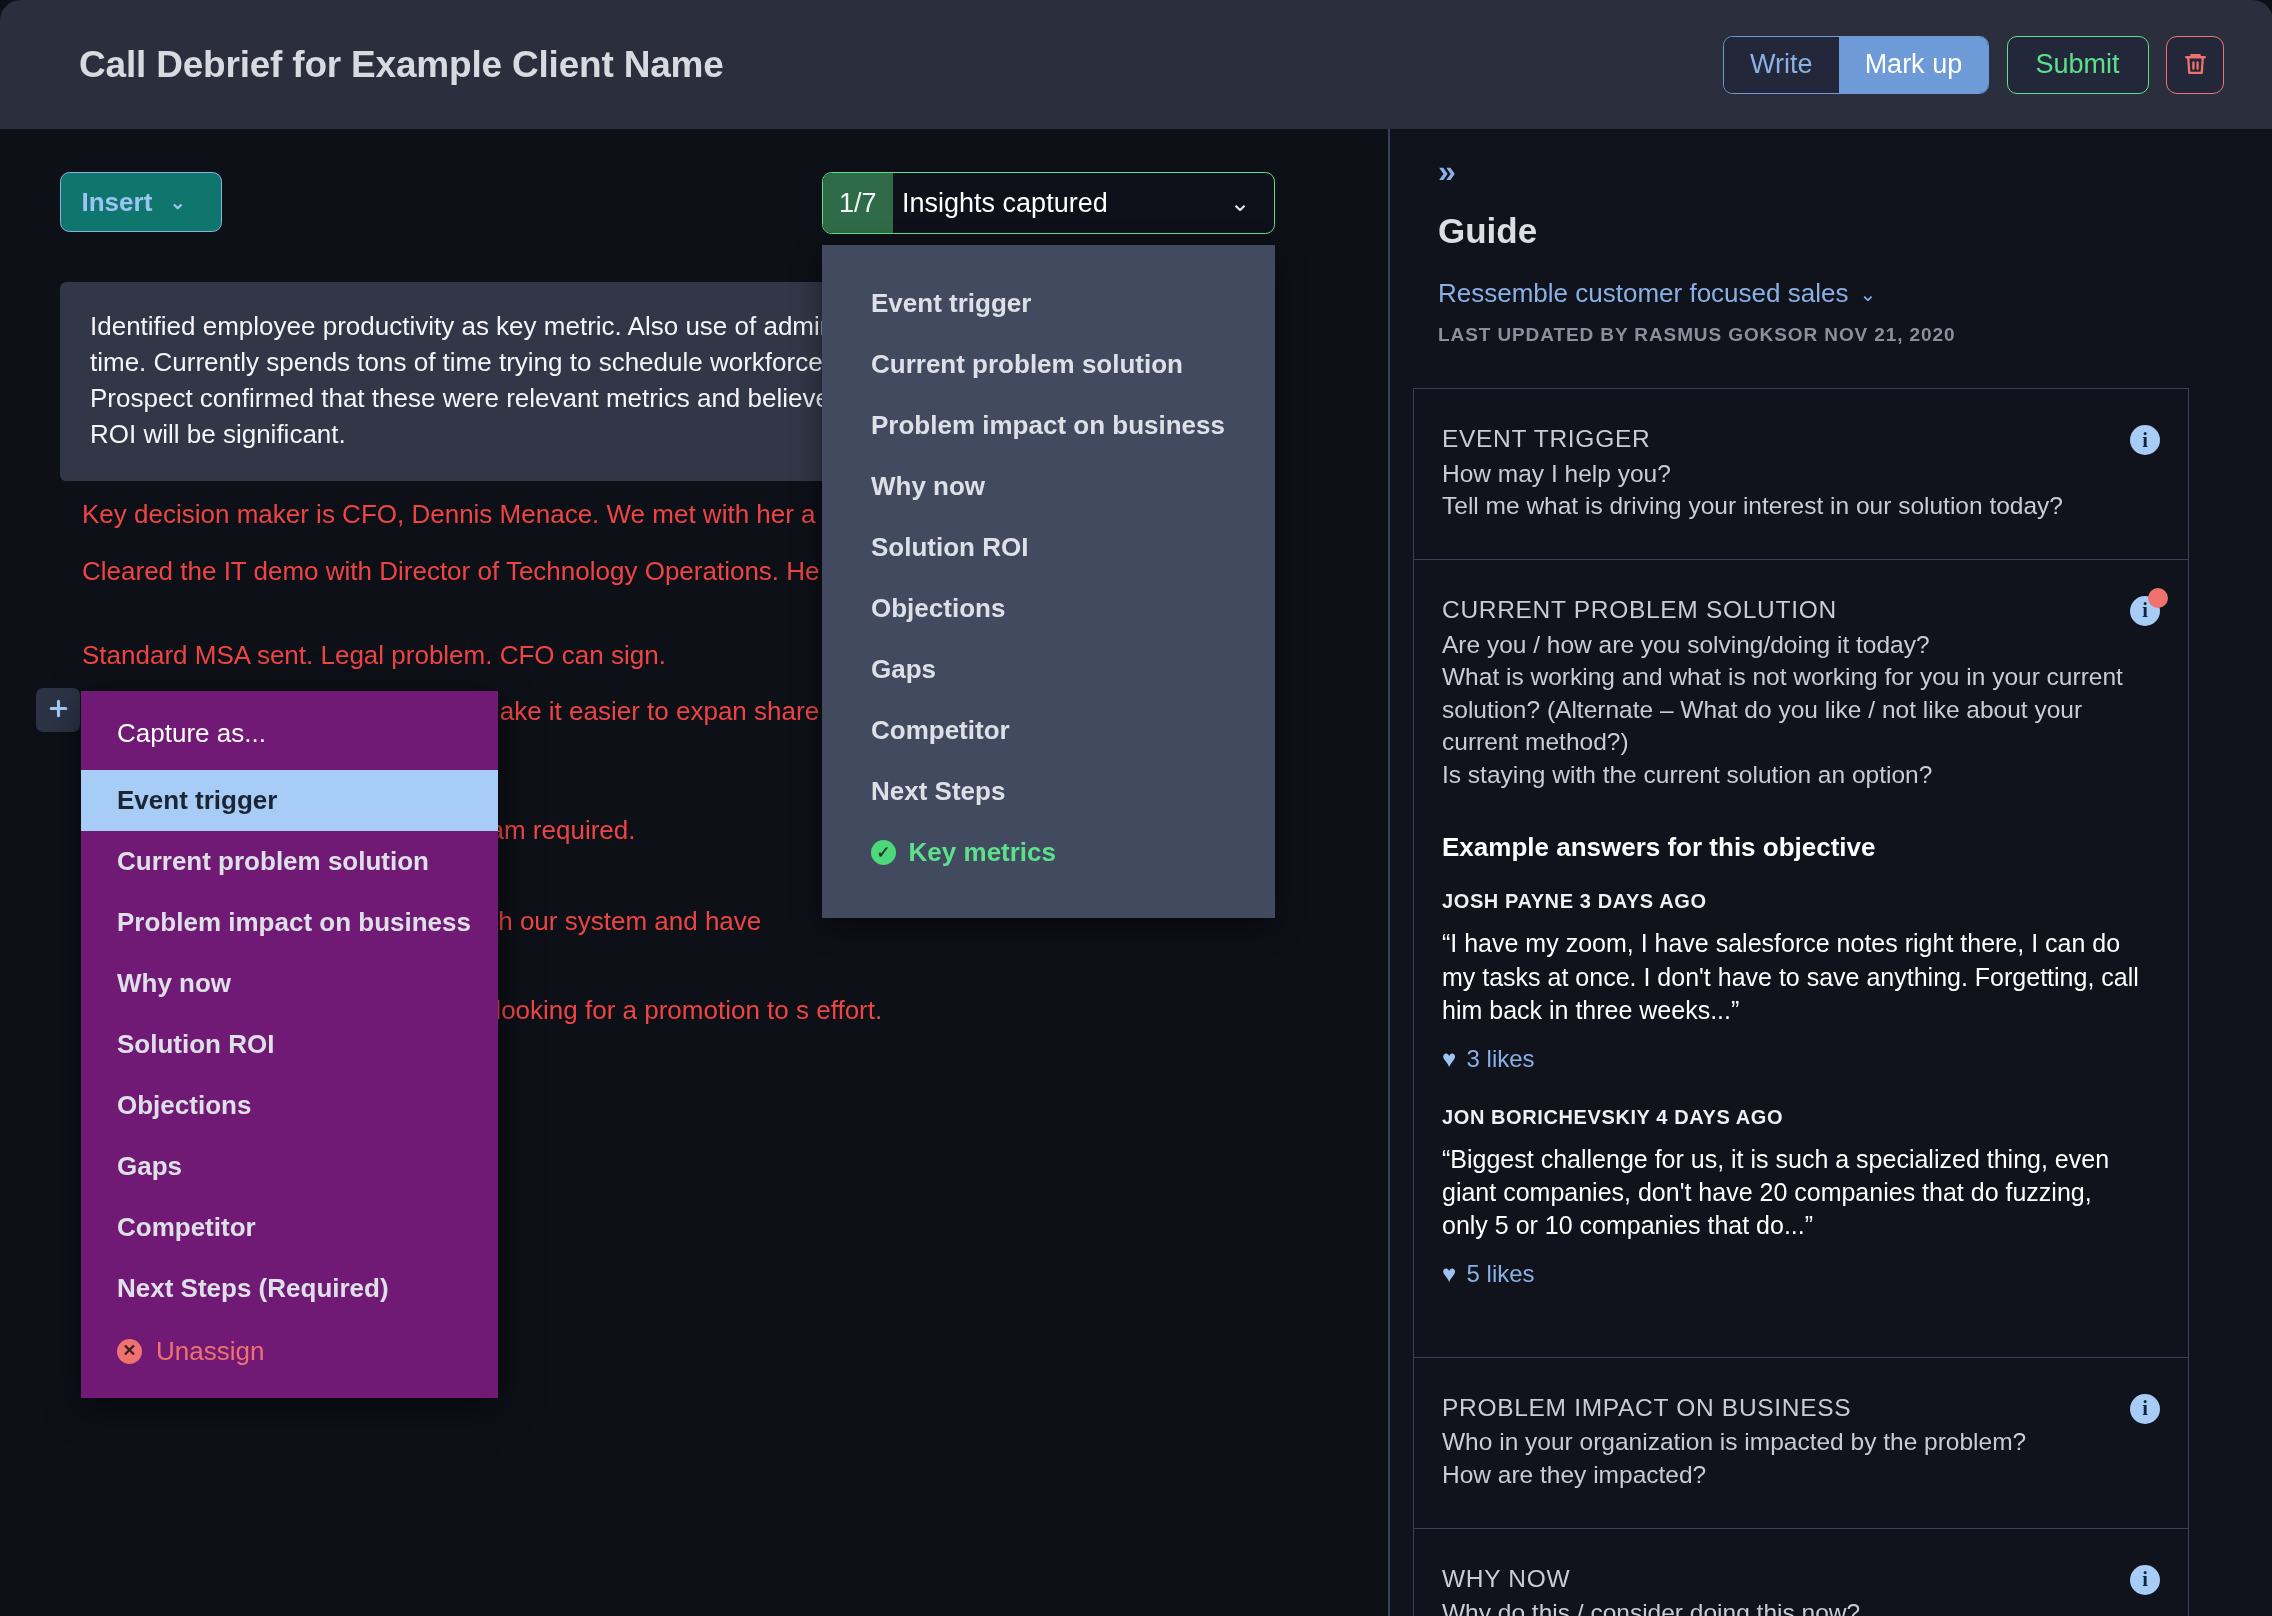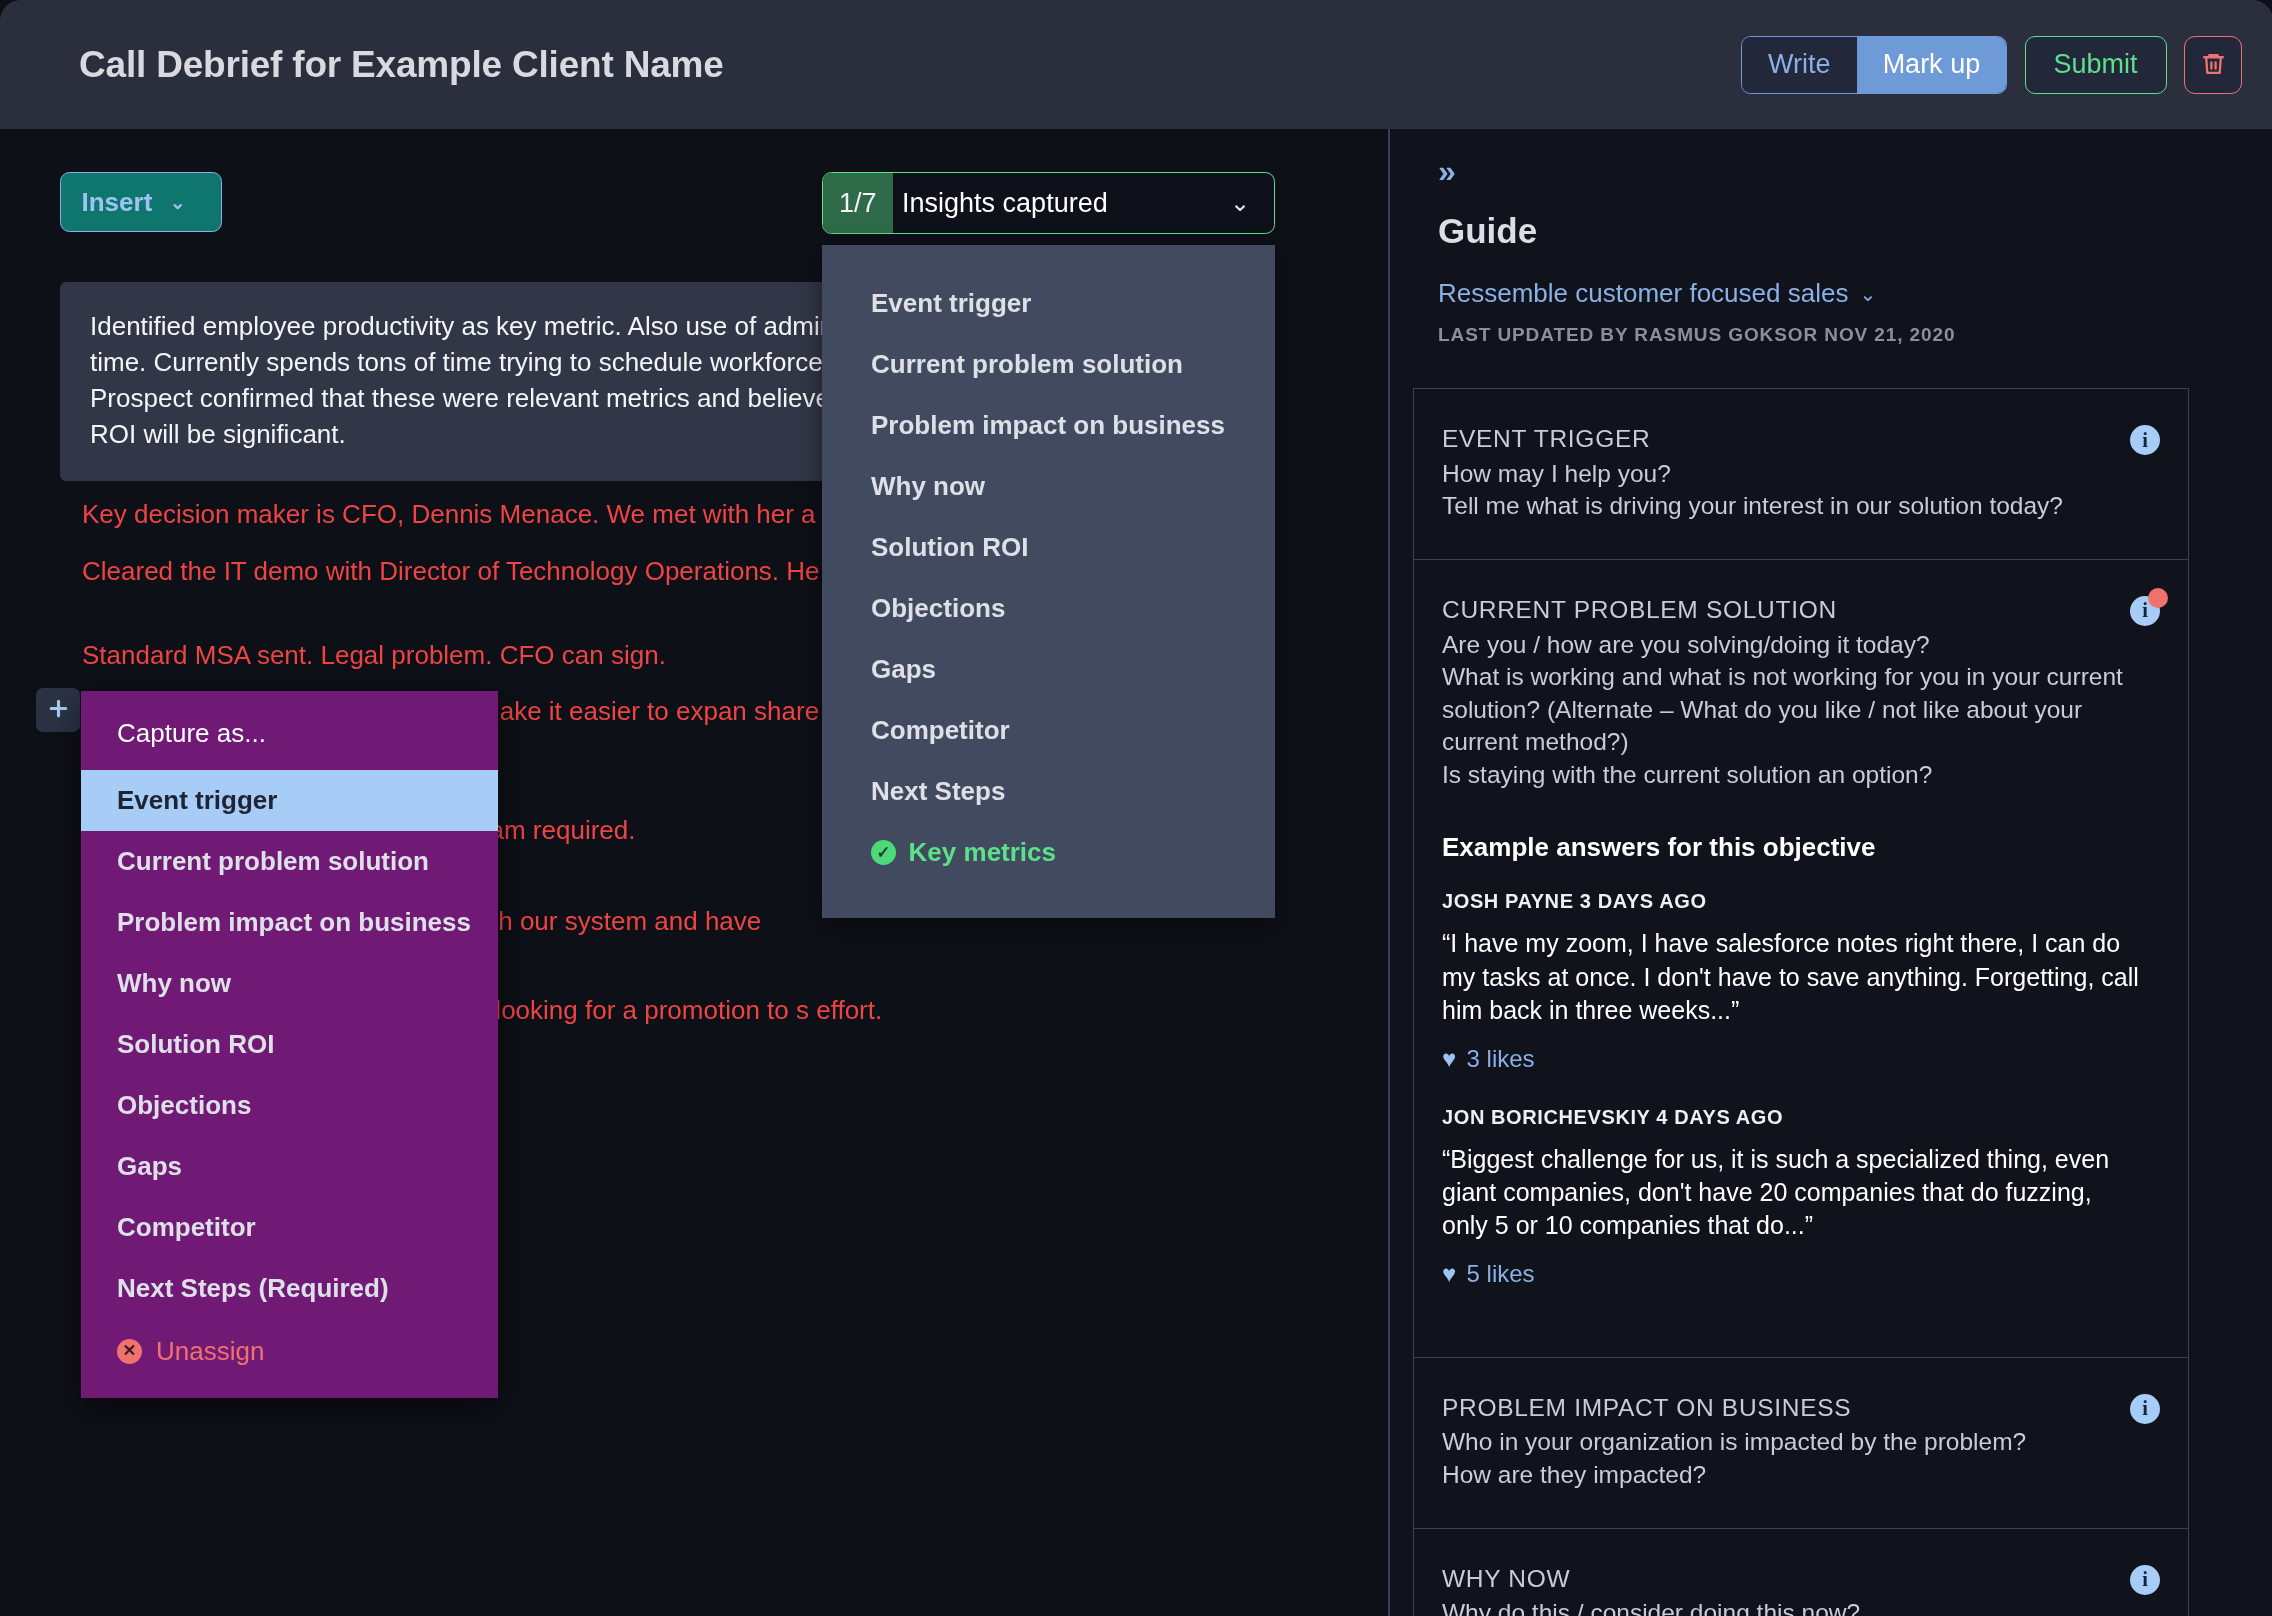--- a/index.html
+++ b/index.html
@@ -16,21 +16,21 @@
   }
 
   
   .titlebar {
     position: absolute; left: 0; top: 0;
     width: 2273px; height: 129px;
     background: #2a2e3d;
     border-top-left-radius: 20.5px;
     border-top-right-radius: 20.5px;
     display: flex; align-items: center;
-    padding: 0 31px 0 79px;
+    padding: 0 49px 0 79px;
   }
   .doc-title {
     font-size: 37px; font-weight: bold; color: #d8dae0;
     letter-spacing: -0.2px; white-space: nowrap;
   }
   .header-actions {
     margin-left: auto; display: flex; align-items: flex-start; gap: 17.4px;
   }
   .segmented {
     display: flex; border: 1.6px solid #6f9ad8; border-radius: 9.5px; overflow: hidden;

